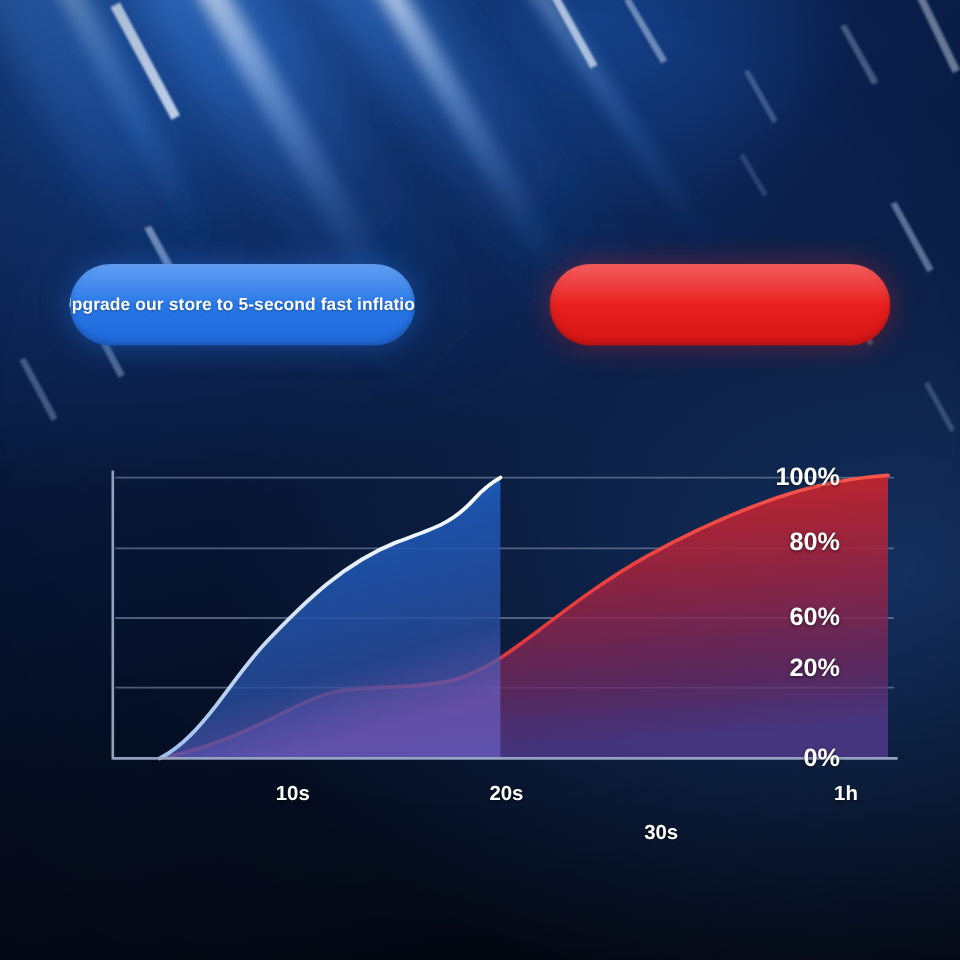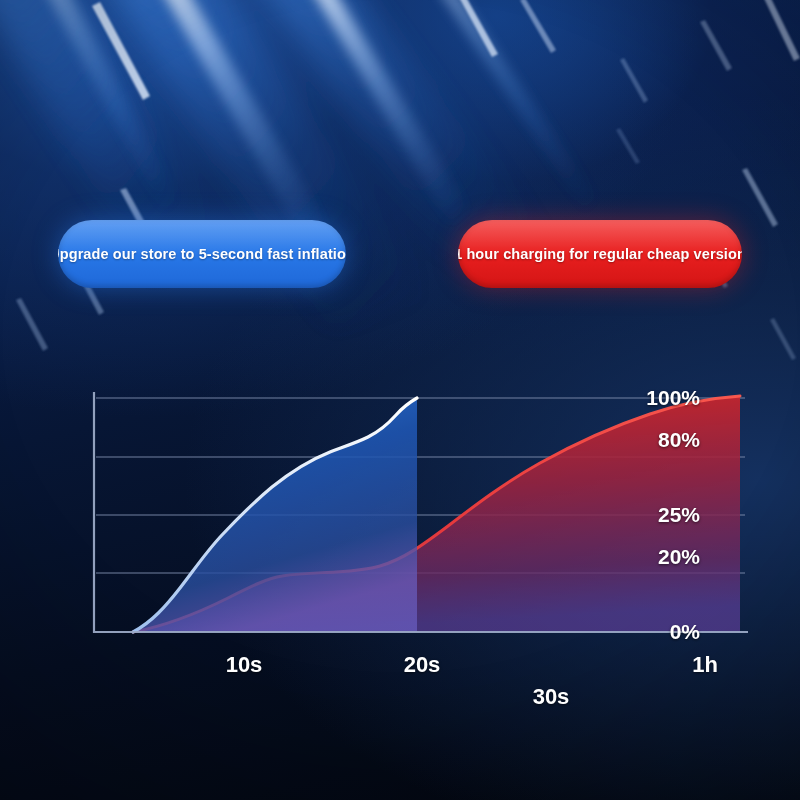--- a/index.html
+++ b/index.html
@@ -59,21 +59,21 @@
   
   #chart{position:absolute;left:0;top:330px;width:700px;height:360px;}
   .ylabel{
     position:absolute;right:0;width:70px;text-align:right;
     color:#ffffff;font-weight:700;font-size:21px;
     text-shadow:0 1px 3px rgba(0,0,0,.6);
     transform:translateY(-50%);
   }
   .xlabel{
     position:absolute;
-    color:#ffffff;font-weight:700;font-size:22px;
+    color:#ffffff;font-weight:700;font-size:17px;
     text-shadow:0 1px 3px rgba(0,0,0,.6);
     transform:translateX(-50%);
   }
 </style>
 </head>
 <body>
 
 <div id="stage">
 
   <div class="bg-base"></div>
@@ -138,21 +138,20 @@
 
   <div class="bg-vignette"></div>
 
   <div class="badge" id="badge-blue">
     <span class="sheen"></span>
     <span class="badge-label">Upgrade our store to 5-second fast inflation</span>
   </div>
 
   <div class="badge" id="badge-red">
     <span class="sheen"></span>
-    <span class="badge-label">1 hour charging for regular cheap version</span>
   </div>
 
   <div id="chart">
 
     <svg id="plot" width="800" height="360" viewBox="0 0 800 360">
       <defs>
         <linearGradient id="blueFill" x1="0" y1="0" x2="0.35" y2="1">
           <stop offset="0%" stop-color="#2f7ae0" stop-opacity=".95"></stop>
           <stop offset="42%" stop-color="#1f57b4" stop-opacity=".88"></stop>
           <stop offset="78%" stop-color="#2a4fa0" stop-opacity=".80"></stop>
@@ -229,22 +228,22 @@
       </g>
 
       <g stroke="#9aa9c6" stroke-width="2.2" opacity=".95">
         <line x1="94" y1="62" x2="94" y2="303"></line>
         <line x1="94" y1="302" x2="748" y2="302"></line>
       </g>
     </svg>
 
     
     <div class="ylabel" style="top:68px;">100%</div>
-    <div class="ylabel" style="top:110px;">80%</div>
-    <div class="ylabel" style="top:185px;">25%</div>
+    <div class="ylabel" style="top:122px;">80%</div>
+    <div class="ylabel" style="top:185px;">60%</div>
     <div class="ylabel" style="top:227px;">20%</div>
     <div class="ylabel" style="top:302px;">0%</div>
 
     
     <div class="xlabel" style="left:244px;top:322px;">10s</div>
     <div class="xlabel" style="left:390px;top:322px;margin-left:32px;">20s</div>
     <div class="xlabel" style="left:551px;top:322px;margin-top:32px;">30s</div>
     <div class="xlabel" style="left:705px;top:322px;">1h</div>
   </div>
 

